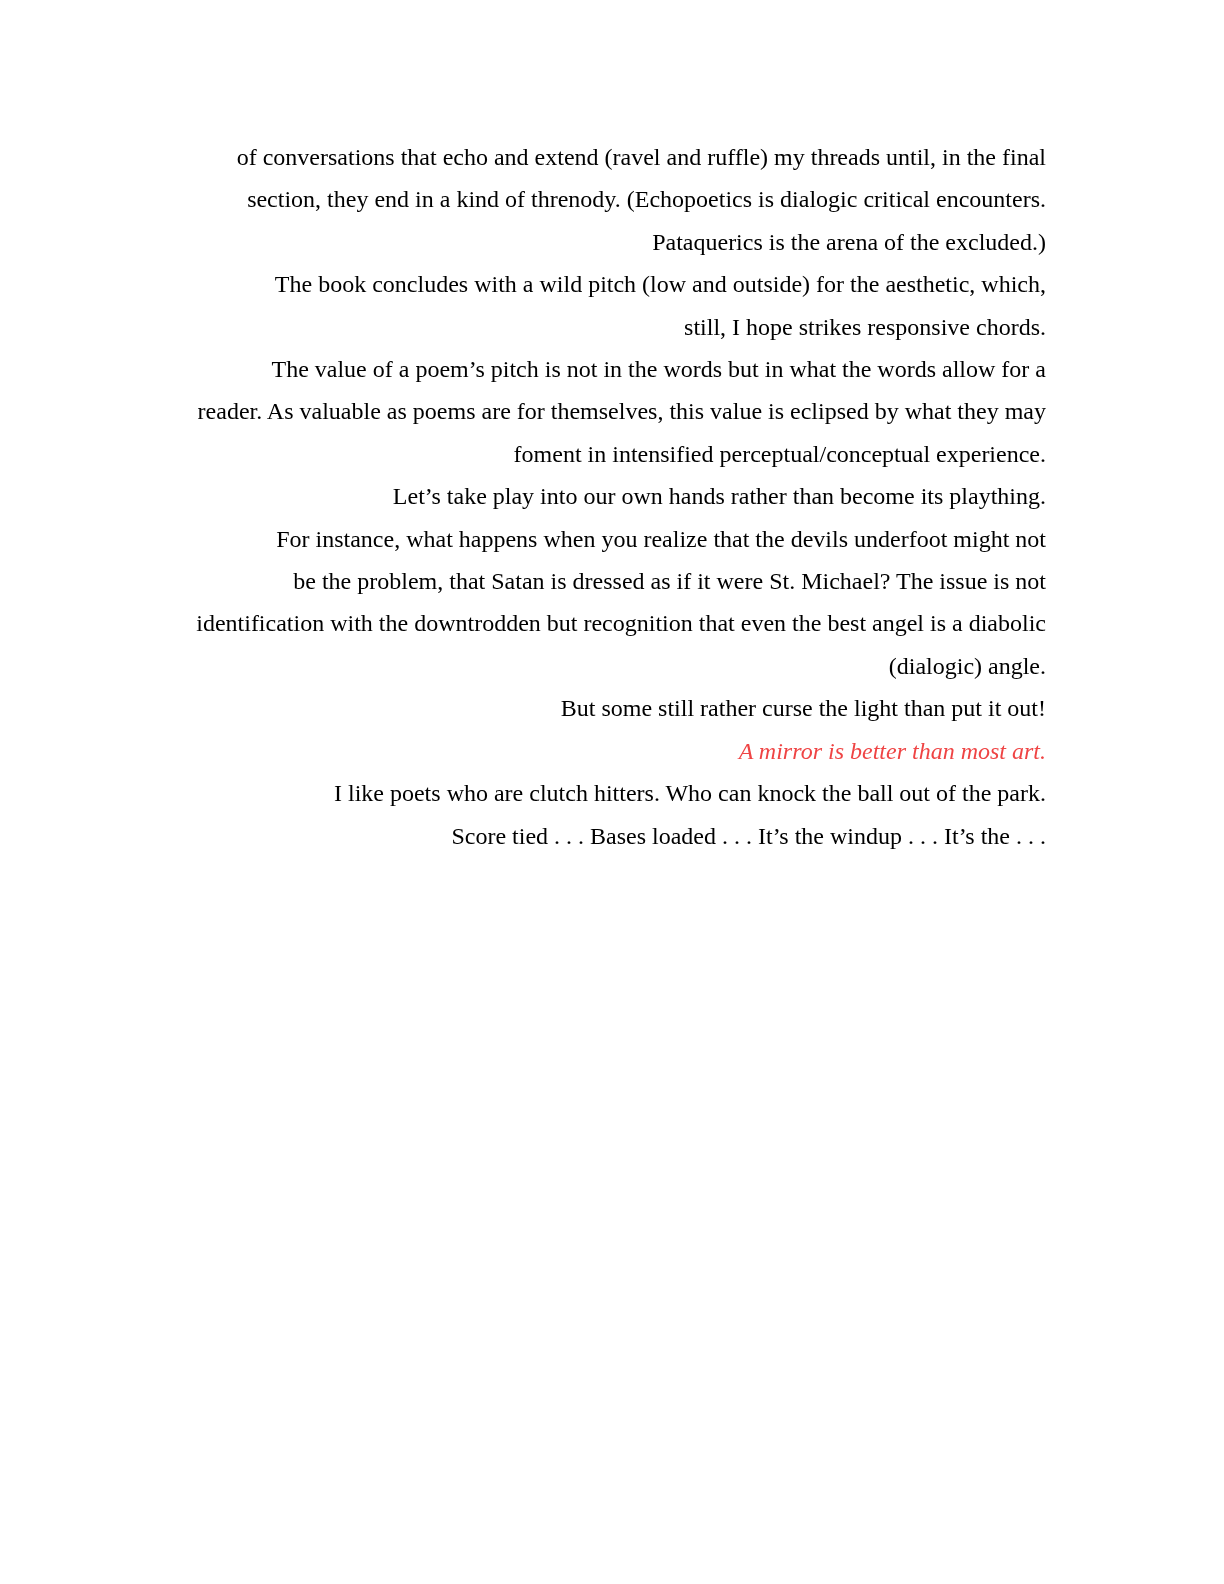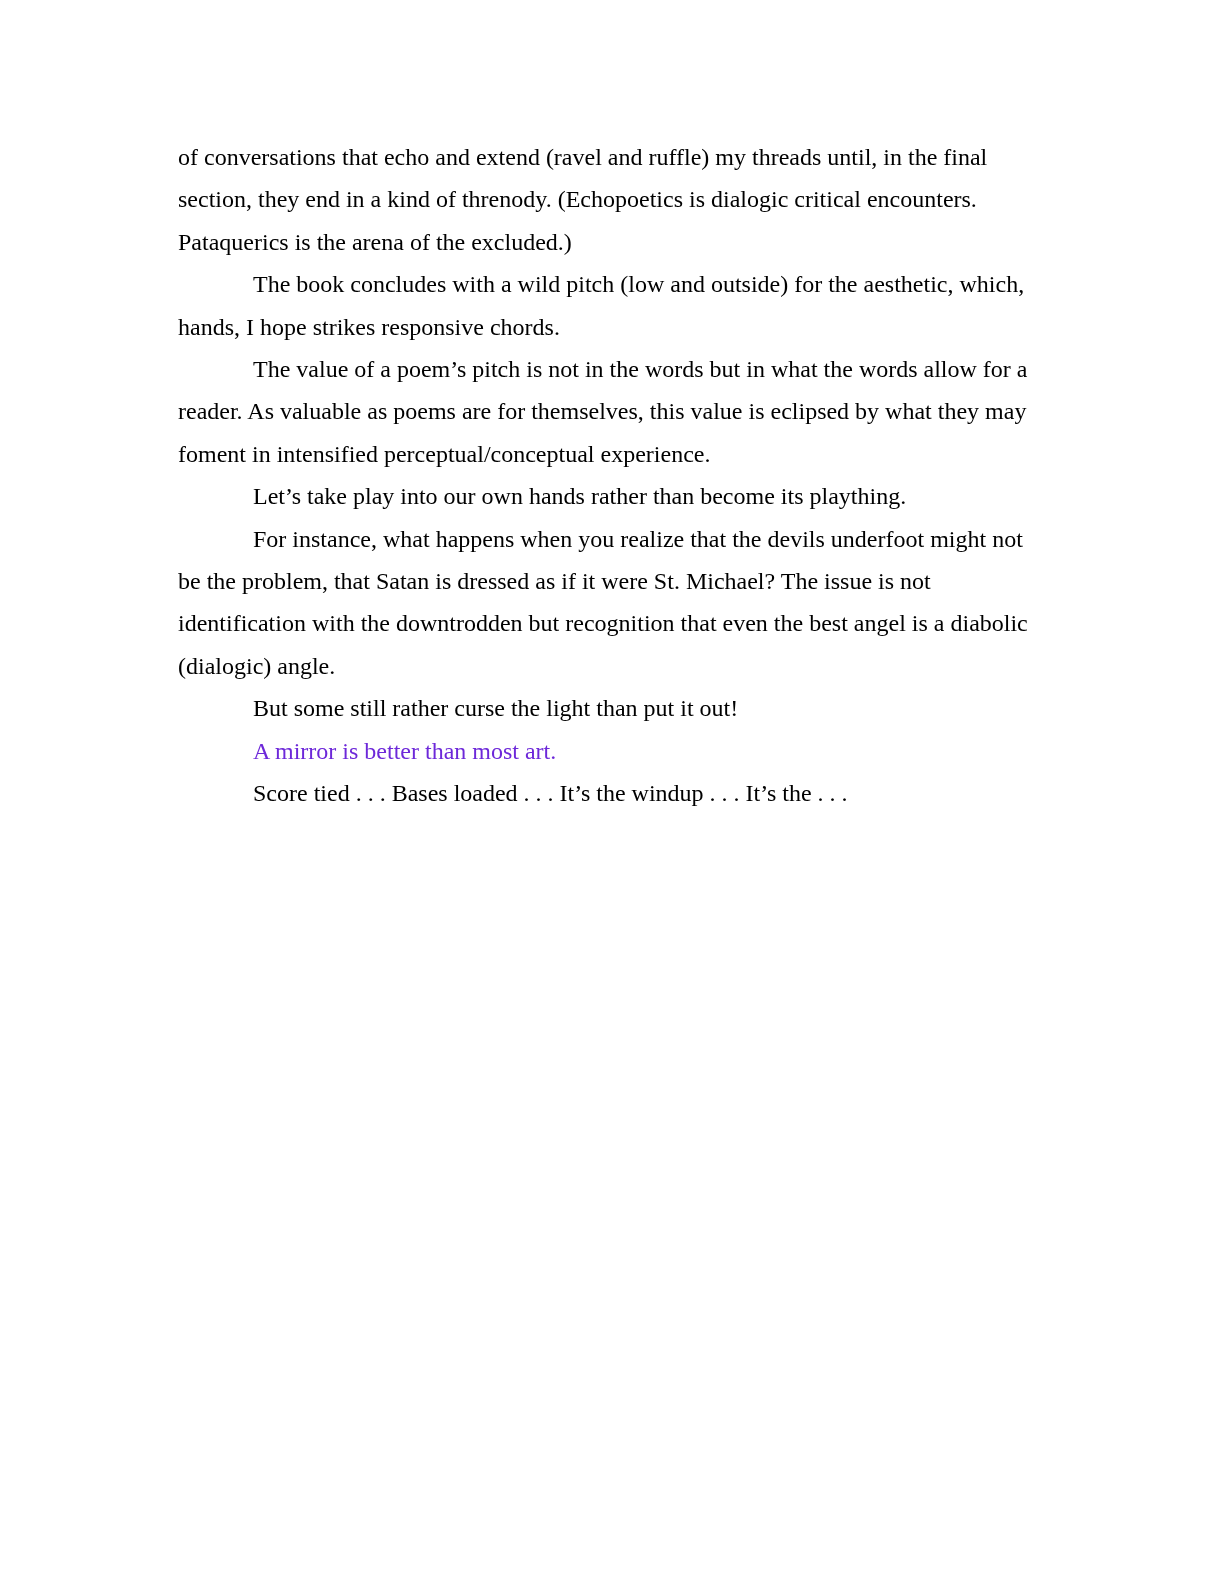--- a/index.html
+++ b/index.html
@@ -16,40 +16,42 @@
   }
   .text-block {
     position: absolute;
     left: 178px;
     top: 136px;
     width: 868px;
     font-family: "Liberation Serif", "DejaVu Serif", serif;
     font-size: 24px;
     line-height: 42.4px;
     color: #000000;
-    text-align: left;
+    text-align: right;
   }
   .text-block p {
     margin: 0;
     padding: 0;
   }
   .text-block p.indent {
     text-indent: 75px;
   }
   .text-block p.green-italic {
-    color: #6d28d9;
+    color: #ef4444;
+    font-style: italic;
   }
 </style>
 </head>
 <body>
 
 <div class="page">
   <div class="text-block">
     <p>of conversations that echo and extend (ravel and ruffle) my threads until, in the final section, they end in a kind of threnody. (Echopoetics is dialogic critical encounters. Pataquerics is the arena of the excluded.)</p>
-    <p class="indent">The book concludes with a wild pitch (low and outside) for the aesthetic, which, hands, I hope strikes responsive chords.</p>
+    <p class="indent">The book concludes with a wild pitch (low and outside) for the aesthetic, which, still, I hope strikes responsive chords.</p>
     <p class="indent">The value of a poem’s pitch is not in the words but in what the words allow for a reader. As valuable as poems are for themselves, this value is eclipsed by what they may foment in intensified perceptual/conceptual experience.</p>
     <p class="indent">Let’s take play into our own hands rather than become its plaything.</p>
     <p class="indent">For instance, what happens when you realize that the devils underfoot might not be the problem, that Satan is dressed as if it were St. Michael? The issue is not identification with the downtrodden but recognition that even the best angel is a diabolic (dialogic) angle.</p>
     <p class="indent">But some still rather curse the light than put it out!</p>
     <p class="indent green-italic">A mirror is better than most art.</p>
+    <p class="indent">I like poets who are clutch hitters. Who can knock the ball out of the park.</p>
     <p class="indent">Score tied . . . Bases loaded . . . It’s the windup . . . It’s the . . .</p>
   </div>
 </div>
 
 </body></html>

